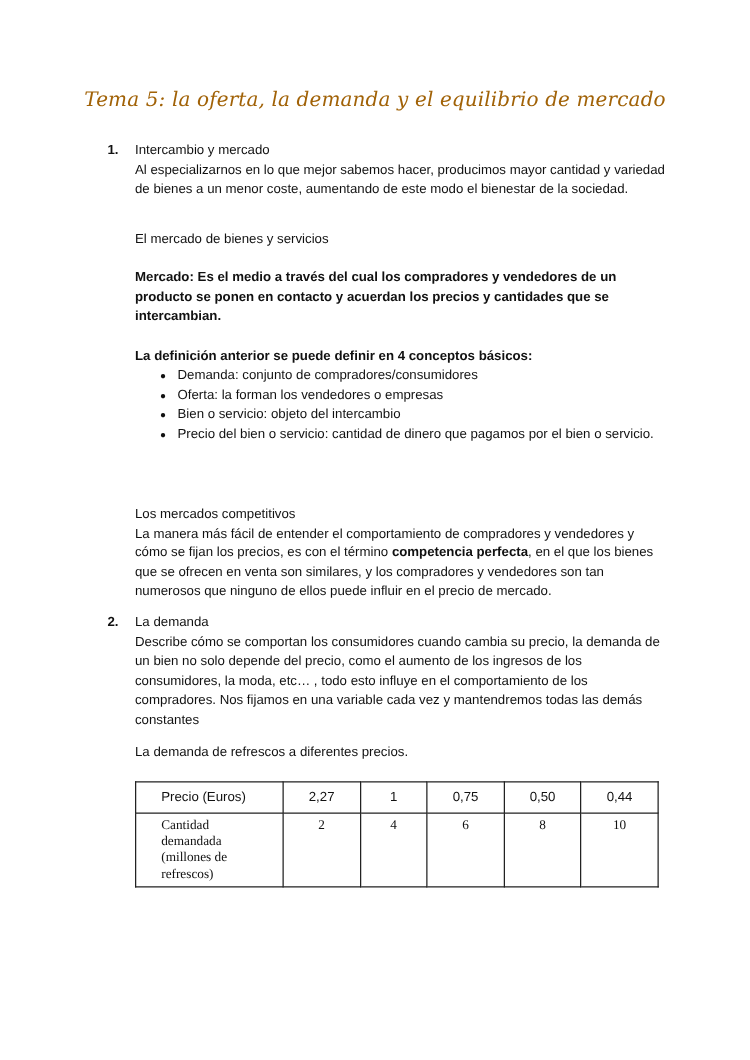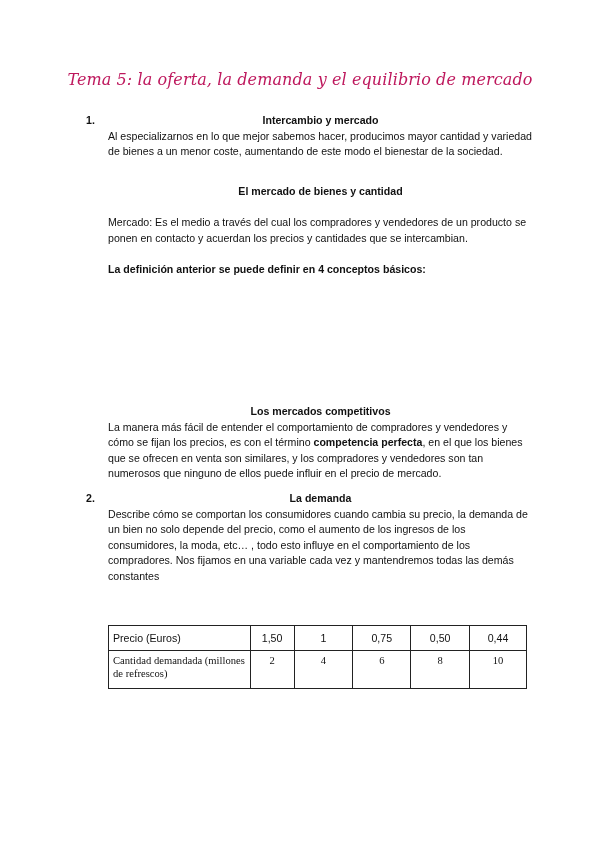--- a/index.html
+++ b/index.html
@@ -1,78 +1,85 @@
 <!DOCTYPE html>
 <html><head>
   <meta charset="utf-8">
   <style>
     html, body { margin: 0; padding: 0; background: #ffffff; }
     body { width: 600px; height: 848px; position: relative; overflow: hidden;
            font-family: "Liberation Sans", sans-serif; color: #111; font-size: 10.6px; }
     .title { position: absolute; left: 0; top: 70px; width: 600px; text-align: center;
              font-family: "DejaVu Serif", serif; font-style: italic; font-size: 16px;
-             color: #be185d; letter-spacing: 0.1px; }
+             color: #a16207; letter-spacing: 0.1px; }
     .block { position: absolute; left: 108px; width: 425px; line-height: 15.6px; }
     .num { position: absolute; left: -22px; font-weight: bold; }
-    .h { font-weight: bold; text-align: center; }
+    .h { font-weight: normal; }
     p { margin: 0; }
     ul { margin: 0; padding-left: 20px; list-style: none; }
     ul li { position: relative; padding-left: 14px; }
     ul li::before { content: "\25CF"; position: absolute; left: 0; top: 0; font-size: 8px; }
     table { position: absolute; left: 108px; top: 625px; width: 419px; border-collapse: collapse;
             font-size: 10.6px; }
-    td { border: 1.3px solid #222; padding: 3px 4px; vertical-align: top; line-height: 13px; }
+    td { border: 1.3px solid #222; padding: 3px 20px; vertical-align: top; line-height: 13px; }
     td.c { text-align: center; }
     tr.r1 td { height: 18px; vertical-align: middle; }
     tr.r2 td { height: 31px; font-family: Liberation Serif, serif; }
   </style>
 </head>
 <body>
 
 <div class="title">Tema 5: la oferta, la demanda y el equilibrio de mercado</div>
 
 <div class="block" style="top:113px;">
   <span class="num">1.</span>
   <p class="h">Intercambio y mercado</p>
   <p>Al especializarnos en lo que mejor sabemos hacer, producimos mayor cantidad y variedad de bienes a un menor coste, aumentando de este modo el bienestar de la sociedad.</p>
 </div>
 
 <div class="block" style="top:184px;">
-  <p class="h">El mercado de bienes y cantidad</p>
-  <p style="margin-top:15.6px;">Mercado: Es el medio a través del cual los compradores y vendedores de un producto se ponen en contacto y acuerdan los precios y cantidades que se intercambian.</p>
+  <p class="h">El mercado de bienes y servicios</p>
+  <p style="margin-top:15.6px;font-weight:bold;">Mercado: Es el medio a través del cual los compradores y vendedores de un producto se ponen en contacto y acuerdan los precios y cantidades que se intercambian.</p>
   <p style="margin-top:15.6px;font-weight:bold;">La definición anterior se puede definir en 4 conceptos básicos:</p>
+  <ul>
+    <li>Demanda: conjunto de compradores/consumidores</li>
+    <li>Oferta: la forman los vendedores o empresas</li>
+    <li>Bien o servicio: objeto del intercambio</li>
+    <li>Precio del bien o servicio: cantidad de dinero que pagamos por el bien o servicio.</li>
+  </ul>
 </div>
 
 <div class="block" style="top:404px;">
   <p class="h">Los mercados competitivos</p>
   <p><span>La manera más fácil de entender el comportamiento de compradores y vendedores y cómo se fijan los precios, es con el término </span><b>competencia perfecta</b><span>, en el que los bienes que se ofrecen en venta son similares, y los compradores y vendedores son tan numerosos que ninguno de ellos puede influir en el precio de mercado.</span></p>
 </div>
 
 <div class="block" style="top:491px;">
   <span class="num">2.</span>
   <p class="h">La demanda</p>
   <p>Describe cómo se comportan los consumidores cuando cambia su precio, la demanda de un bien no solo depende del precio, como el aumento de los ingresos de los consumidores, la moda, etc… , todo esto influye en el comportamiento de los compradores. Nos fijamos en una variable cada vez y mantendremos todas las demás constantes</p>
 </div>
 
 <div class="block" style="top:595px;">
+  <p>La demanda de refrescos a diferentes precios.</p>
 </div>
 
 <table>
   <colgroup>
     <col style="width:142px">
       <col style="width:44px">
       <col style="width:59px">
       <col style="width:58px">
       <col style="width:59px">
       <col style="width:57px">
   </colgroup>
   <tbody>
       <tr class="r1">
     <td>Precio (Euros)</td>
-    <td class="c">1,50</td>
+    <td class="c">2,27</td>
     <td class="c">1</td>
     <td class="c">0,75</td>
     <td class="c">0,50</td>
     <td class="c">0,44</td>
   </tr>
   <tr class="r2">
     <td>Cantidad demandada (millones de refrescos)</td>
     <td class="c">2</td>
     <td class="c">4</td>
     <td class="c">6</td>

